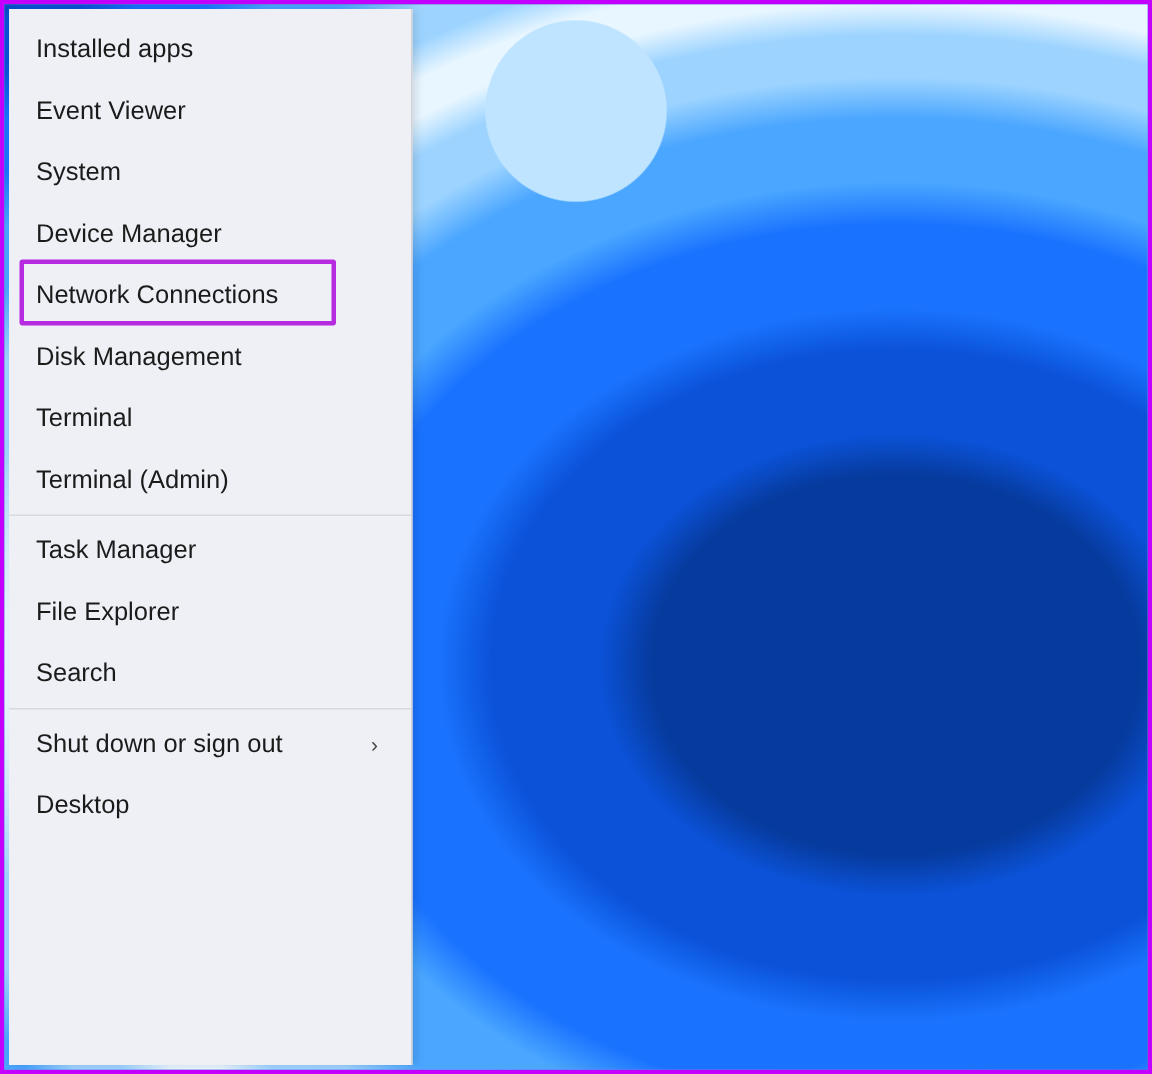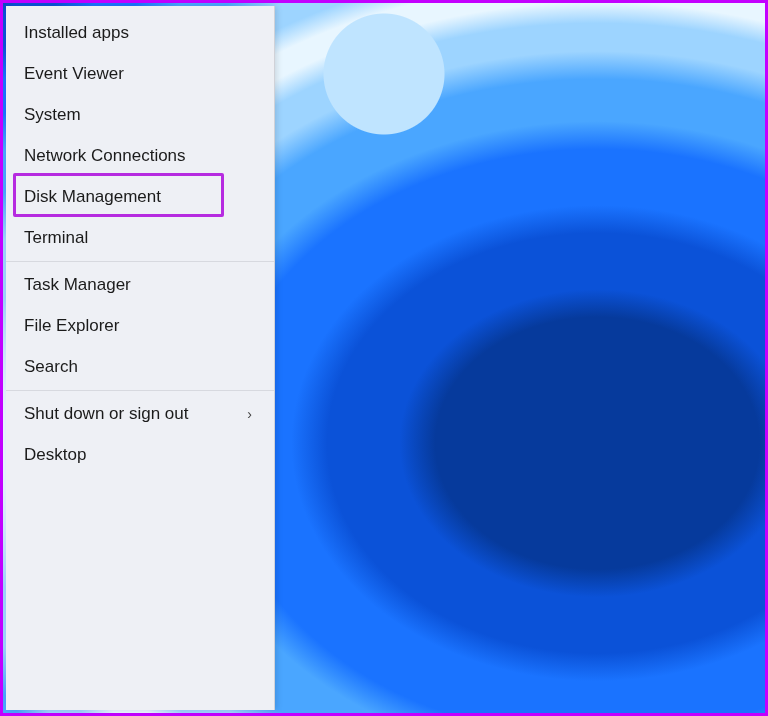--- a/index.html
+++ b/index.html
@@ -35,27 +35,33 @@
     <div class="item">
         <span>Installed apps</span>
       </div>
     <div class="item">
         <span>Event Viewer</span>
       </div>
     <div class="item">
         <span>System</span>
       </div>
     <div class="item">
+        <span>Device Manager</span>
+      </div>
+    <div class="item">
         <span>Network Connections</span>
       </div>
     <div class="item">
         <span>Disk Management</span>
       </div>
     <div class="item">
         <span>Terminal</span>
+      </div>
+    <div class="item">
+        <span>Terminal (Admin)</span>
       </div>
 
     <div class="sep"></div>
 
     <div class="item">
         <span>Task Manager</span>
       </div>
     <div class="item">
         <span>File Explorer</span>
       </div>

